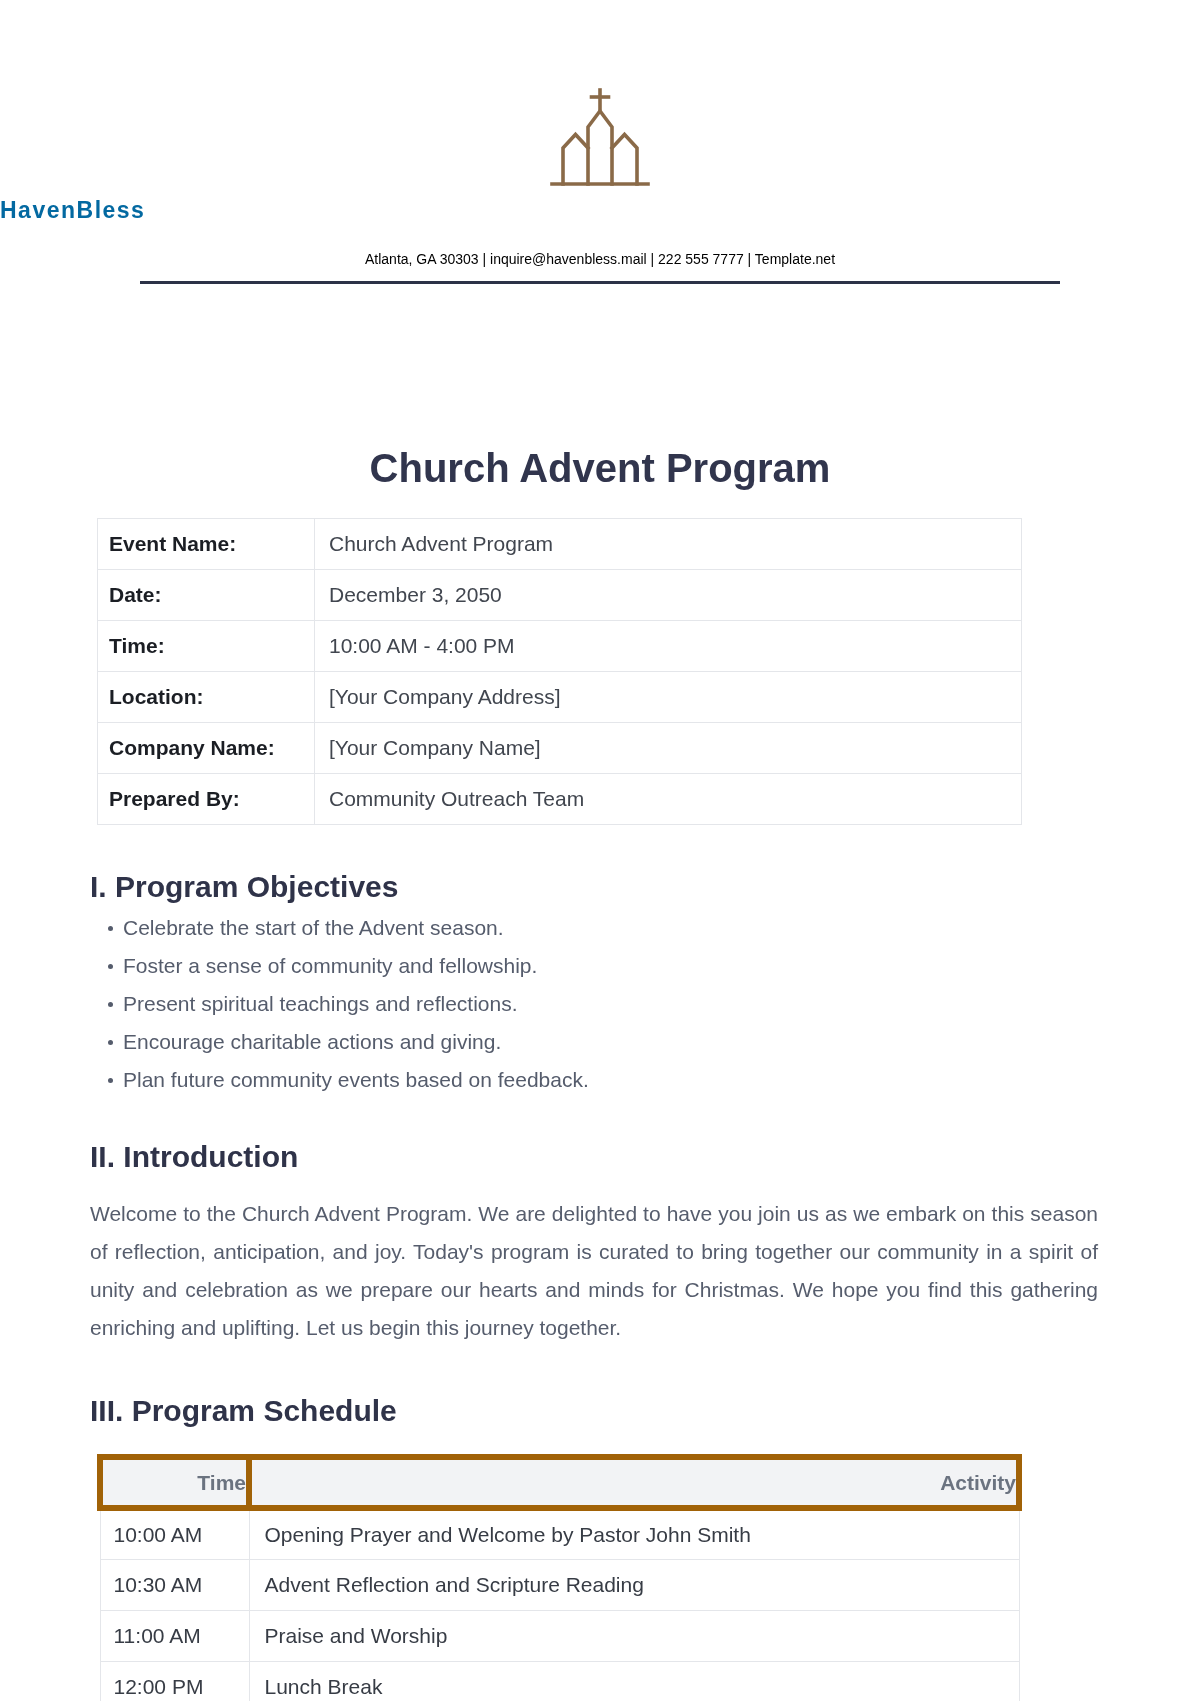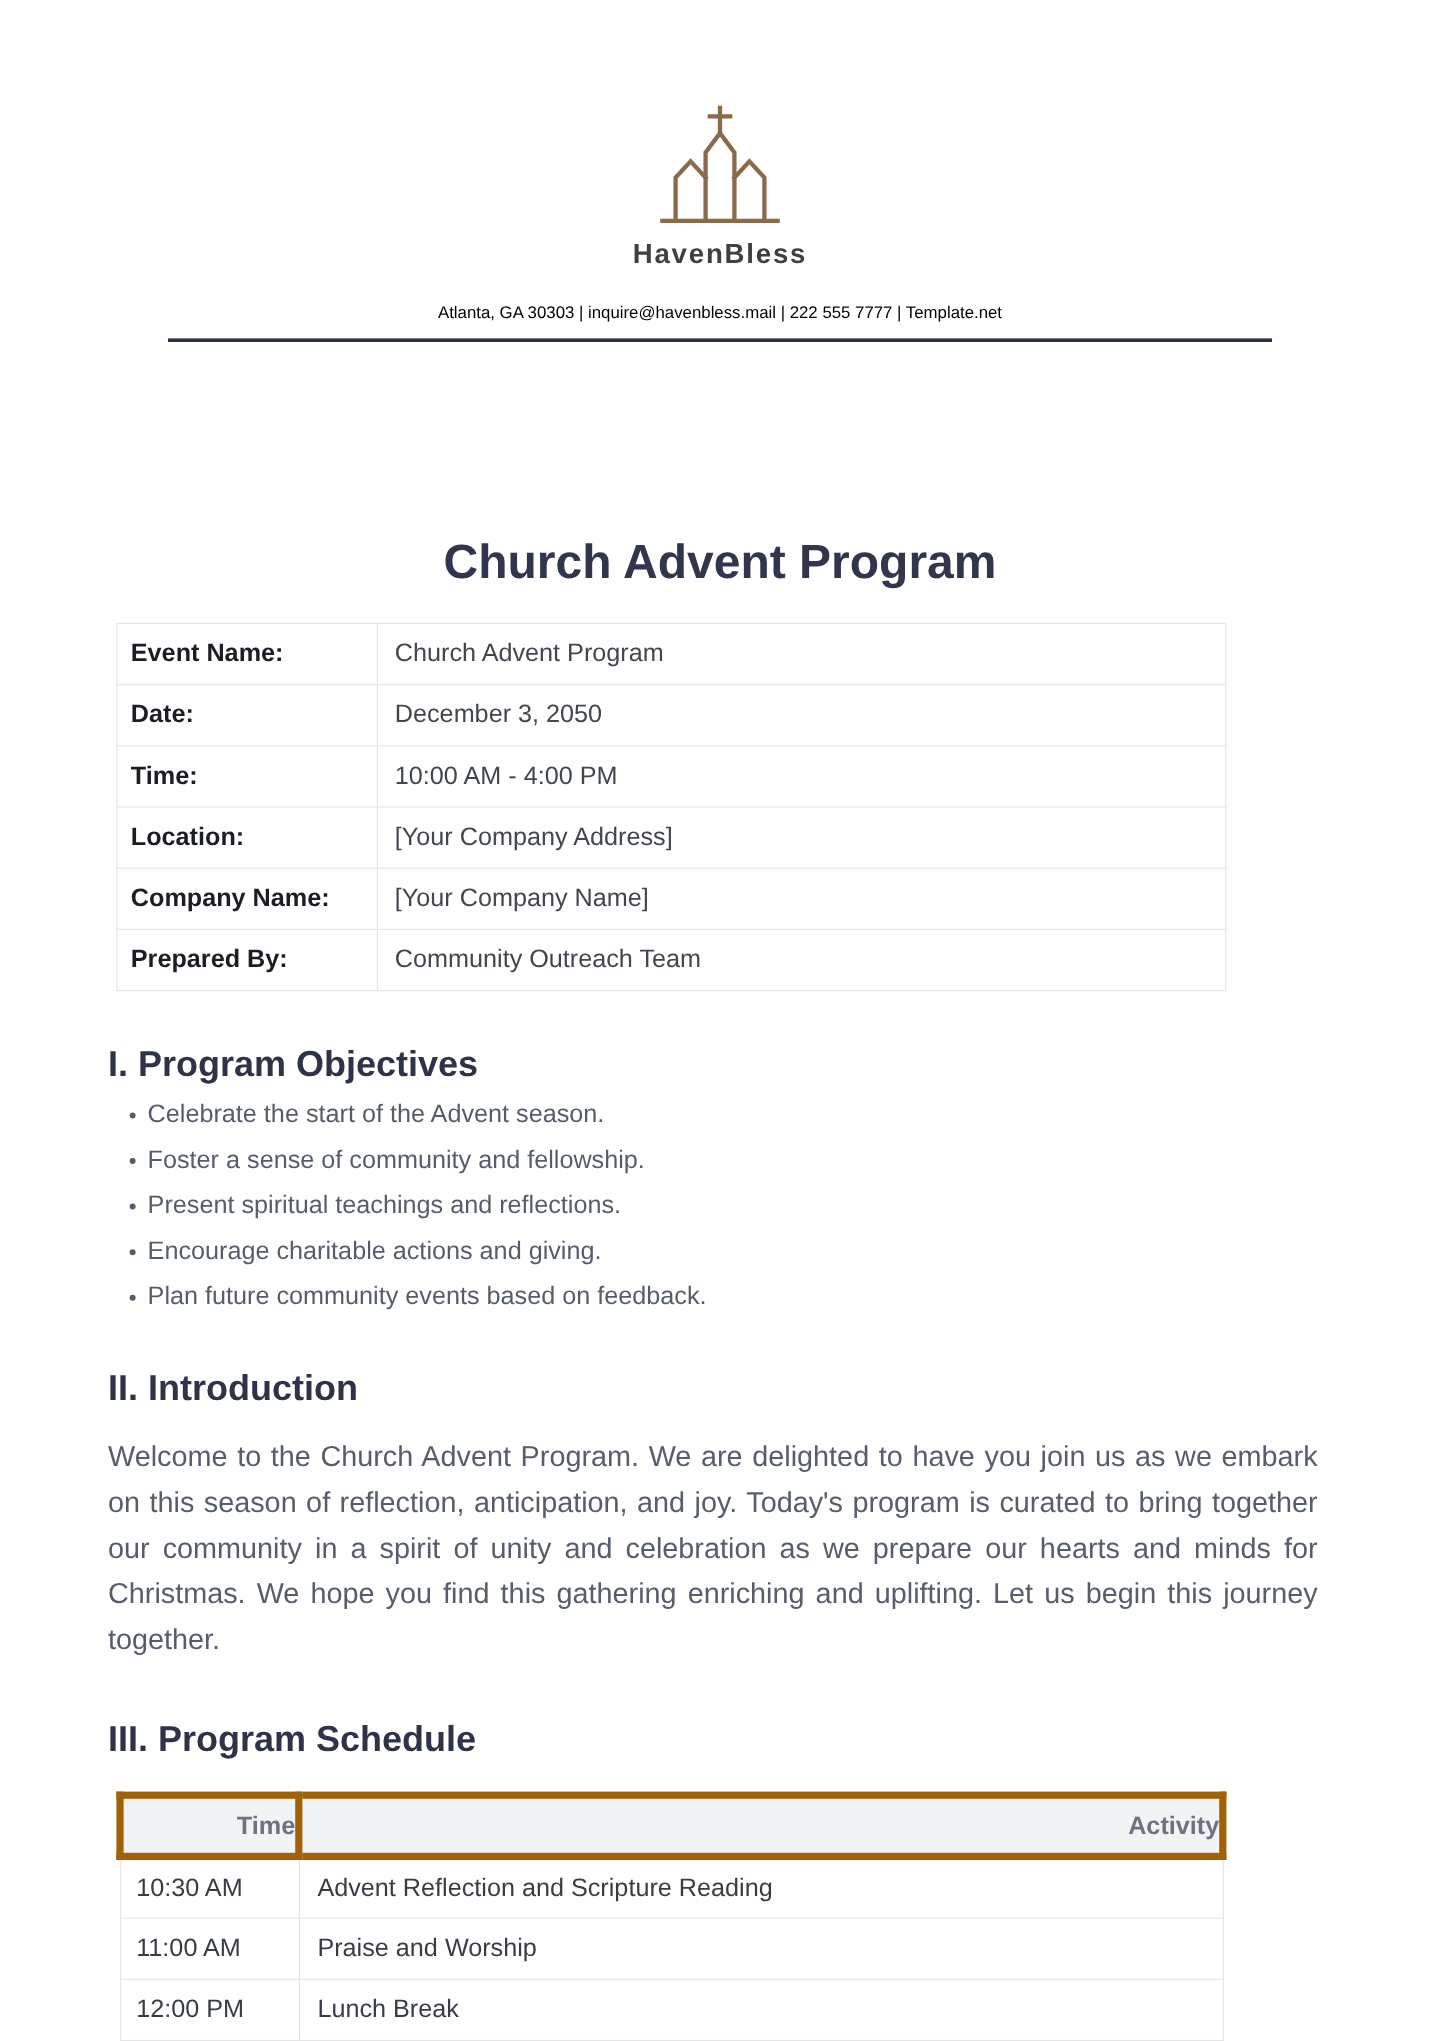--- a/index.html
+++ b/index.html
@@ -10,25 +10,25 @@
     overflow: hidden;
     font-family: "Liberation Sans", sans-serif;
     background: #ffffff;
   }
 
   
   .logo-wrap { margin-top: 86px; text-align: center; }
   .logo-wrap svg { display: inline-block; }
   .brand {
     margin-top: 4px;
-    text-align: center;
+    text-align: left;
     font-size: 23px;
     font-weight: 600;
     letter-spacing: 1.5px;
-    color: #404040;
+    color: #0369a1;
     line-height: 28px;
   }
   .contact {
     margin-top: 24px;
     text-align: center;
     font-size: 14px;
     color: #000000;
     line-height: 23px;
   }
   .divider {
@@ -107,21 +107,21 @@
     top: 17px;
     width: 5px;
     height: 5px;
     border-radius: 50%;
     background: #555c6c;
   }
 
   
   p.intro {
     margin-top: 20px;
-    font-size: 24px;
+    font-size: 21px;
     line-height: 38px;
     color: #565d6d;
     text-align: justify;
   }
 
   
   .schedule-table {
     margin-top: 25px;
     margin-left: 7px;
     width: 925px;
@@ -214,20 +214,24 @@
   <h2 class="section-heading h-schedule">III. Program Schedule</h2>
   <table class="schedule-table">
     <thead>
       <tr>
         <th class="col-time">Time</th>
         <th>Activity</th>
       </tr>
     </thead>
     <tbody>
       <tr>
+        <td class="time">10:00 AM</td>
+        <td class="activity">Opening Prayer and Welcome by Pastor John Smith</td>
+      </tr>
+      <tr>
         <td class="time">10:30 AM</td>
         <td class="activity">Advent Reflection and Scripture Reading</td>
       </tr>
       <tr>
         <td class="time">11:00 AM</td>
         <td class="activity">Praise and Worship</td>
       </tr>
       <tr>
         <td class="time">12:00 PM</td>
         <td class="activity">Lunch Break</td>

